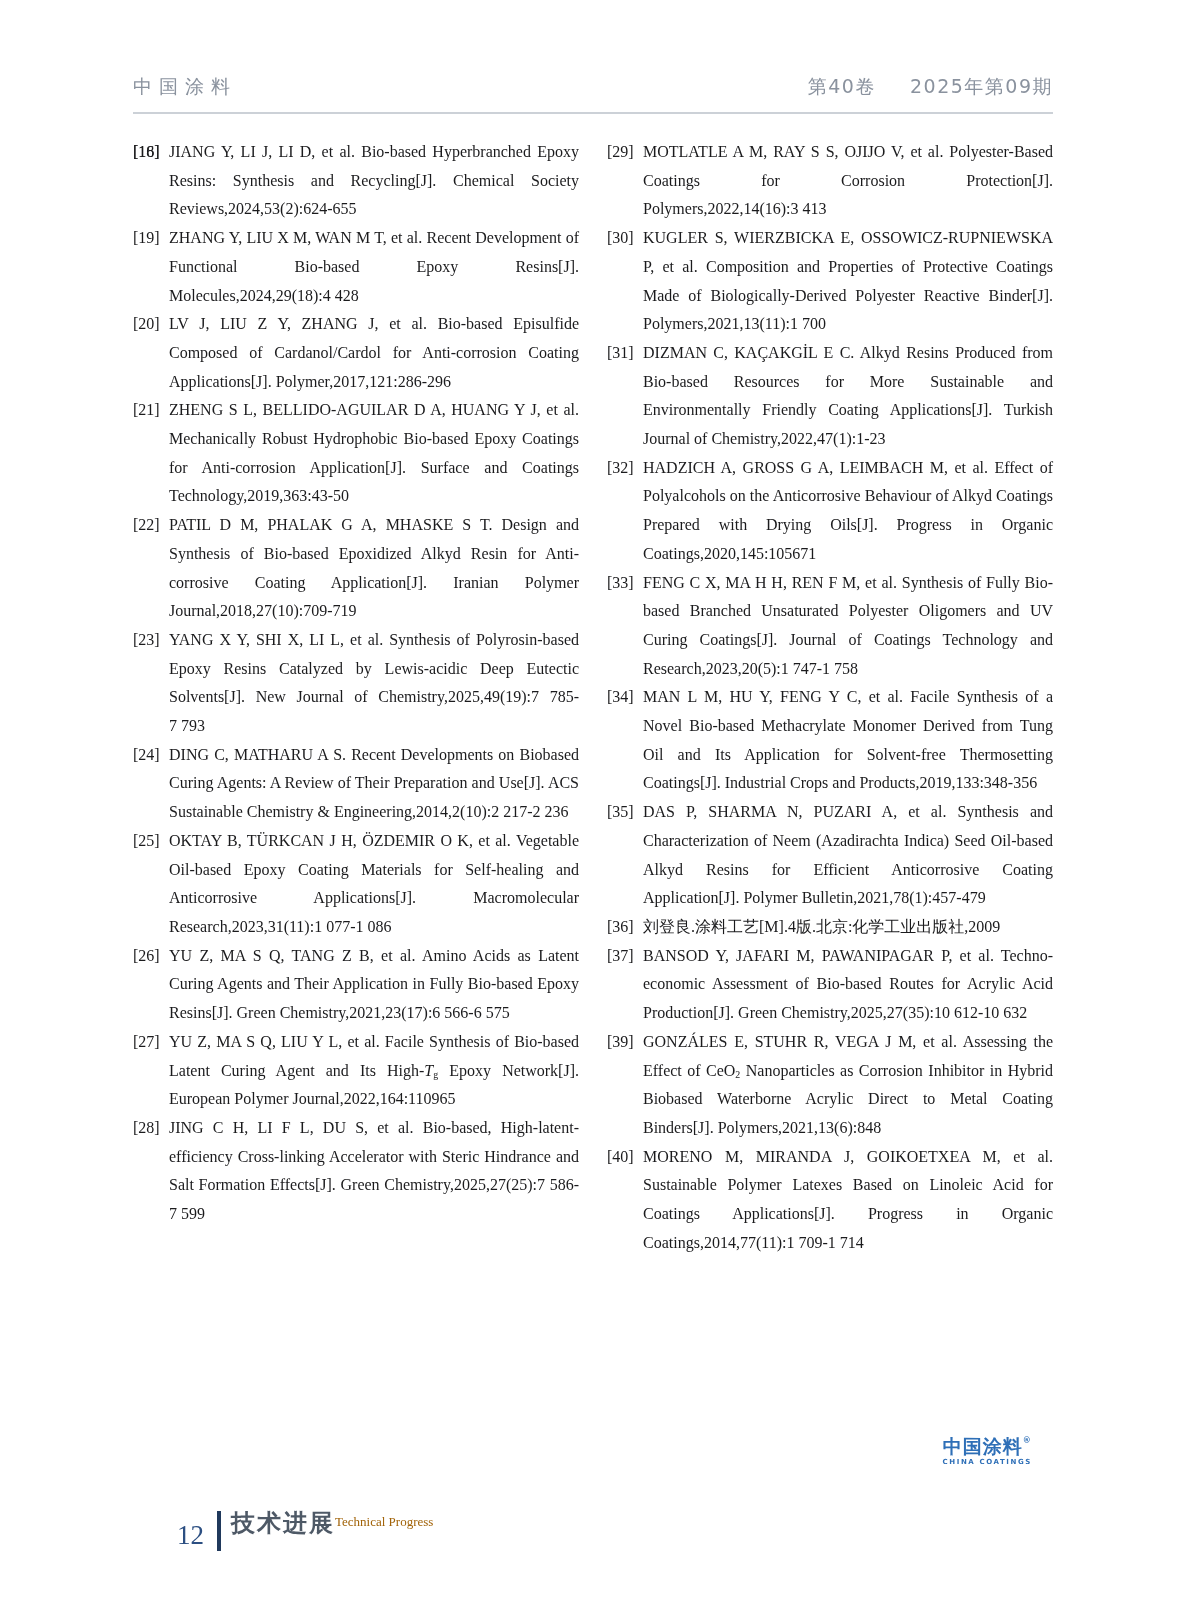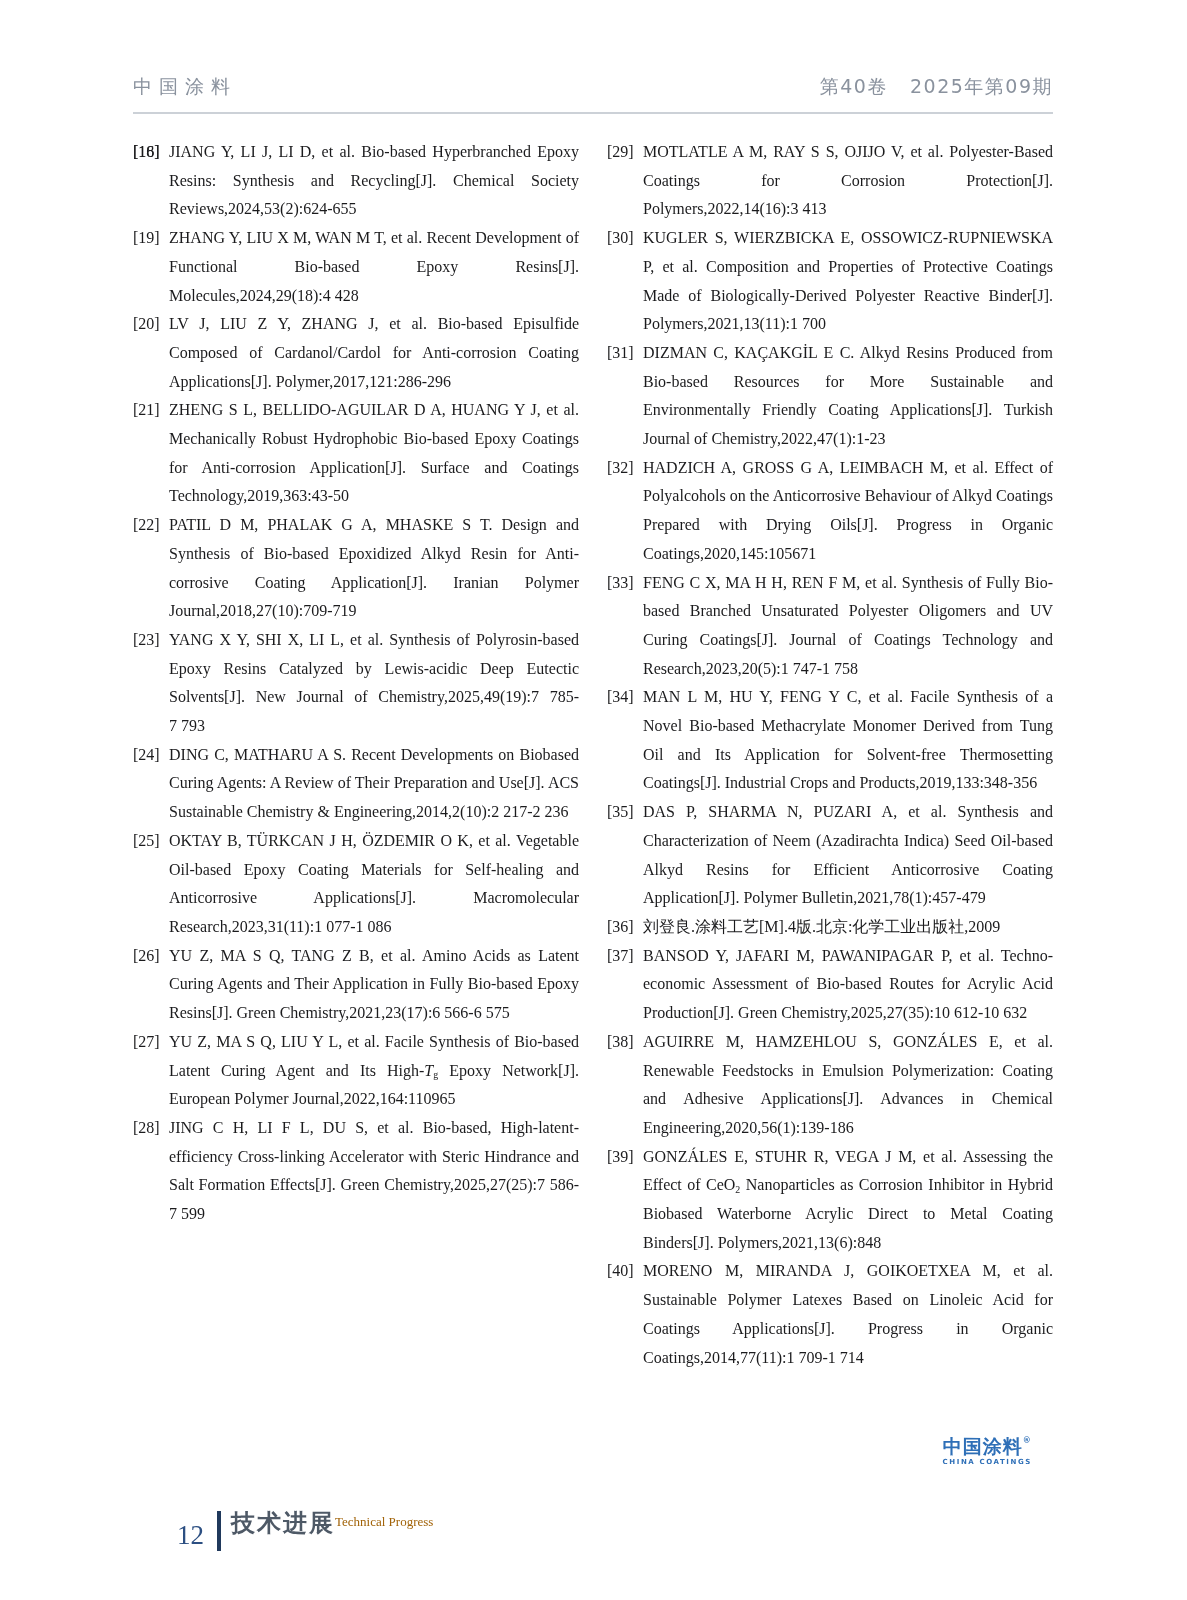--- a/index.html
+++ b/index.html
@@ -14,21 +14,21 @@
   
   .header {
     position:absolute; left:133px; top:74px; width:920px;
     display:flex; justify-content:space-between; align-items:flex-end;
     padding-bottom:12px; border-bottom:2px solid #ccd1d7;
     font-family:"DejaVu Sans","Liberation Sans",sans-serif;
     color:#8a929e; font-size:19px;
   }
   .journal-name { letter-spacing:7px; }
   .issue-info { letter-spacing:1.5px; }
-  .issue-info .vol { margin-right:22px; }
+  .issue-info .vol { margin-right:34px; }
 
   
   .columns {
     position:absolute; left:133px; top:138px; width:920px;
     display:flex; gap:28px;
   }
   .col { width:446px; }
   .ref {
     position:relative; padding-left:36px;
     text-align:justify;
@@ -101,21 +101,20 @@
     <div class="col">
         <div class="ref"><span class="ref-num">[29]</span><span class="ref-text">MOTLATLE A M, RAY S S, OJIJO V, et al. Polyester-Based Coatings for Corrosion Protection[J]. Polymers,2022,14(16):3&nbsp;413</span></div>
         <div class="ref"><span class="ref-num">[30]</span><span class="ref-text">KUGLER S, WIERZBICKA E, OSSOWICZ-RUPNIEWSKA P, et al. Composition and Properties of Protective Coatings Made of Biologically-Derived Polyester Reactive Binder[J]. Polymers,2021,13(11):1&nbsp;700</span></div>
         <div class="ref"><span class="ref-num">[31]</span><span class="ref-text">DIZMAN C, KAÇAKGİL E C. Alkyd Resins Produced from Bio-based Resources for More Sustainable and Environmentally Friendly Coating Applications[J]. Turkish Journal of Chemistry,2022,47(1):1-23</span></div>
         <div class="ref"><span class="ref-num">[32]</span><span class="ref-text">HADZICH A, GROSS G A, LEIMBACH M, et al. Effect of Polyalcohols on the Anticorrosive Behaviour of Alkyd Coatings Prepared with Drying Oils[J]. Progress in Organic Coatings,2020,145:105671</span></div>
         <div class="ref"><span class="ref-num">[33]</span><span class="ref-text">FENG C X, MA H H, REN F M, et al. Synthesis of Fully Bio-based Branched Unsaturated Polyester Oligomers and UV Curing Coatings[J]. Journal of Coatings Technology and Research,2023,20(5):1&nbsp;747-1&nbsp;758</span></div>
         <div class="ref"><span class="ref-num">[34]</span><span class="ref-text">MAN L M, HU Y, FENG Y C, et al. Facile Synthesis of a Novel Bio-based Methacrylate Monomer Derived from Tung Oil and Its Application for Solvent-free Thermosetting Coatings[J]. Industrial Crops and Products,2019,133:348-356</span></div>
         <div class="ref"><span class="ref-num">[35]</span><span class="ref-text">DAS P, SHARMA N, PUZARI A, et al. Synthesis and Characterization of Neem (Azadirachta Indica) Seed Oil-based Alkyd Resins for Efficient Anticorrosive Coating Application[J]. Polymer Bulletin,2021,78(1):457-479</span></div>
         <div class="ref"><span class="ref-num">[36]</span><span class="ref-text">刘登良.涂料工艺[M].4版.北京:化学工业出版社,2009</span></div>
         <div class="ref"><span class="ref-num">[37]</span><span class="ref-text">BANSOD Y, JAFARI M, PAWANIPAGAR P, et al. Techno-economic Assessment of Bio-based Routes for Acrylic Acid Production[J]. Green Chemistry,2025,27(35):10&nbsp;612-10&nbsp;632</span></div>
-        <div class="ref"><span class="ref-num">[38]</span><span class="ref-text">AGUIRRE M, HAMZEHLOU S, GONZÁLES E, et al. Renewable Feedstocks in Emulsion Polymerization: Coating and Adhesive Applications[J]. Advances in Chemical Engineering,2020,56(1):139-186</span></div>
         <div class="ref"><span class="ref-num">[39]</span><span class="ref-text">GONZÁLES E, STUHR R, VEGA J M, et al. Assessing the Effect of CeO<sub>2</sub> Nanoparticles as Corrosion Inhibitor in Hybrid Biobased Waterborne Acrylic Direct to Metal Coating Binders[J]. Polymers,2021,13(6):848</span></div>
         <div class="ref"><span class="ref-num">[40]</span><span class="ref-text">MORENO M, MIRANDA J, GOIKOETXEA M, et al. Sustainable Polymer Latexes Based on Linoleic Acid for Coatings Applications[J]. Progress in Organic Coatings,2014,77(11):1&nbsp;709-1&nbsp;714</span></div>
       </div>
   </div>
 
   <div class="logo">
     <div class="logo-cn"><span>中国涂料</span><span class="logo-mark">®</span></div>
     <div class="logo-en">CHINA COATINGS</div>
   </div>
 

